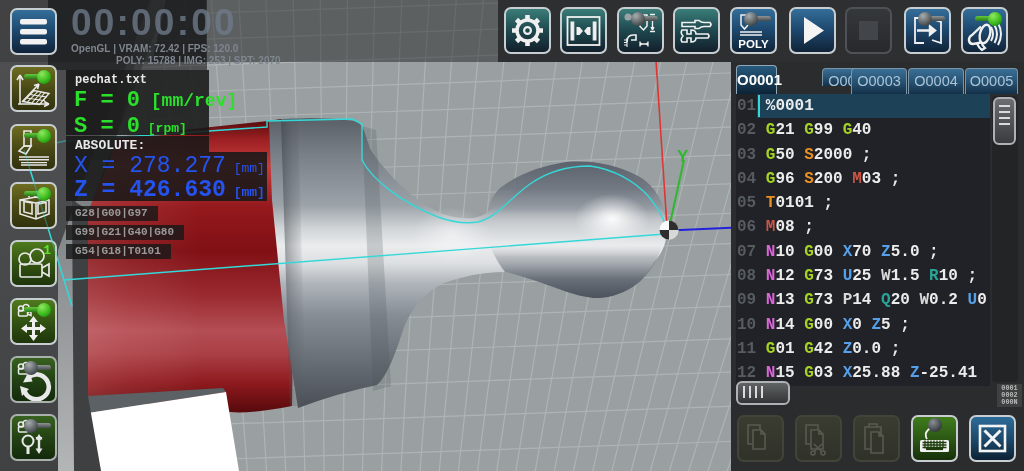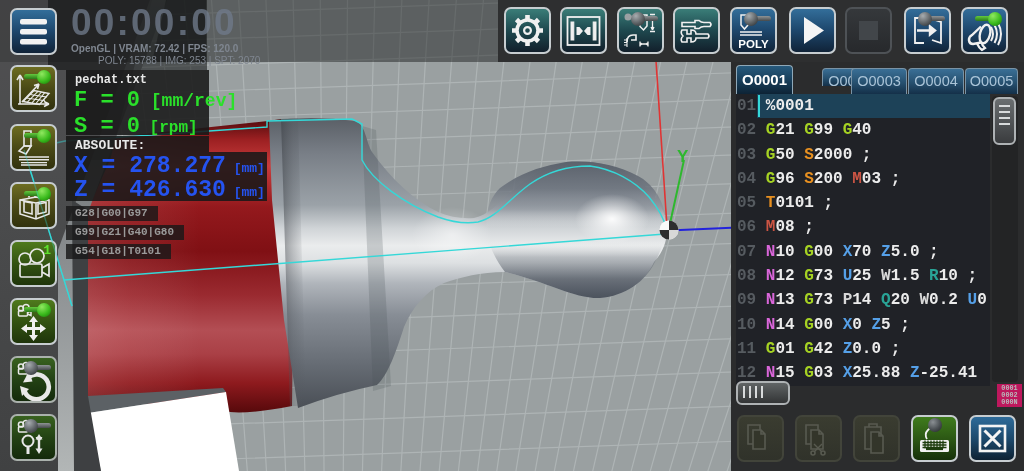--- a/index.html
+++ b/index.html
@@ -284,31 +284,31 @@
         </div>
     </div>
 
     <svg class="abs" style="left:0;top:0;z-index:8;pointer-events:none;" width="90" height="320" viewBox="0 0 90 320">
         <path d="M24,150 L72,306" stroke="#35d8d8" stroke-width="1.4" opacity="0.35" fill="none"></path>
       </svg>
 
     <div class="abs" style="left:48px;top:0;width:159px;height:70px;background:rgba(8,9,10,0.52);"></div>
     <div class="abs" style="left:71px;top:10px;width:300px;color:rgba(112,122,138,0.78);font-size:37px;font-weight:bold;letter-spacing:2.2px;line-height:26px;">00:00:00</div>
     <div class="abs" style="left:71px;top:43px;color:#7f8690;font-size:10px;font-weight:bold;">OpenGL&nbsp;|&nbsp;VRAM:&nbsp;72.42&nbsp;|&nbsp;FPS:&nbsp;120.0</div>
-    <div class="abs" style="left:62px;top:55px;color:#7f8690;font-size:10px;font-weight:normal;padding-left:36px;">POLY:&nbsp;15788&nbsp;|&nbsp;IMG:&nbsp;253&nbsp;|&nbsp;SPT:&nbsp;2070</div>
+    <div class="abs" style="left:80px;top:55px;color:#7f8690;font-size:10px;font-weight:bold;padding-left:36px;">POLY:&nbsp;15788&nbsp;|&nbsp;IMG:&nbsp;253&nbsp;|&nbsp;SPT:&nbsp;2070</div>
 
     <div class="abs" style="left:66px;top:70px;width:141px;height:65px;background:rgba(24,24,24,0.88);"></div>
     <div class="abs" style="left:207px;top:70px;width:2px;height:65px;background:rgba(24,24,24,0.88);"></div>
     <div class="abs mono" style="left:75px;top:73px;color:#e8e8e8;font-size:12px;">pechat.txt</div>
     <div class="abs mono" style="left:74px;top:88px;color:#2ae02a;font-size:22px;font-weight:bold;">F&nbsp;=&nbsp;0<span style="font-size:18px;">&nbsp;[mm/rev]</span></div>
-    <div class="abs mono" style="left:74px;top:114px;color:#2ae02a;font-size:22px;font-weight:bold;">S&nbsp;=&nbsp;0<span style="font-size:16px;">&nbsp;[rpm]</span></div>
+    <div class="abs mono" style="left:74px;top:114px;color:#2ae02a;font-size:22px;font-weight:bold;">S&nbsp;=&nbsp;0<span style="font-size:13px;">&nbsp;[rpm]</span></div>
     <div class="abs" style="left:66px;top:136px;width:143px;height:16px;background:rgba(24,24,24,0.88);"></div>
     <div class="abs mono" style="left:75px;top:138px;color:#e8e8e8;font-size:13px;font-weight:bold;">ABSOLUTE:</div>
     <div class="abs" style="left:66px;top:152px;width:201px;height:49px;background:rgba(24,24,24,0.88);"></div>
-    <div class="abs mono" style="left:74px;top:153px;color:#2553f0;font-size:23px;font-weight:bold;">X&nbsp;=&nbsp;278.277<span style="font-size:13px;">&nbsp;[mm]</span></div>
+    <div class="abs mono" style="left:74px;top:153px;color:#2553f0;font-size:23px;font-weight:normal;">X&nbsp;=&nbsp;278.277<span style="font-size:13px;">&nbsp;[mm]</span></div>
     <div class="abs mono" style="left:74px;top:177px;color:#2553f0;font-size:23px;font-weight:bold;">Z&nbsp;=&nbsp;426.630<span style="font-size:13px;">&nbsp;[mm]</span></div>
     <div class="abs mono" style="left:66px;top:206px;background:rgba(24,24,24,0.82);color:#9a9a9a;font-size:11px;font-weight:bold;padding:1px 10px 2px 9px;">G28|G00|G97</div>
     <div class="abs mono" style="left:66px;top:225px;background:rgba(24,24,24,0.82);color:#9a9a9a;font-size:11px;font-weight:bold;padding:1px 10px 2px 9px;">G99|G21|G40|G80</div>
     <div class="abs mono" style="left:66px;top:244px;background:rgba(24,24,24,0.82);color:#9a9a9a;font-size:11px;font-weight:bold;padding:1px 10px 2px 9px;">G54|G18|T0101</div>
 
     <div class="btn btn-teal" style="left:504px;top:7px;">
       <svg width="43" height="43" viewBox="0 0 43 43" fill="none" stroke="#f0f0f0" stroke-width="2">
         <circle cx="21.5" cy="21.5" r="10.5" stroke-width="3.5"></circle>
         <circle cx="21.5" cy="21.5" r="3.4" stroke-width="2.2"></circle>
         <g stroke-width="4.6">
@@ -390,21 +390,21 @@
           </g>
       </svg>
       <div class="led on" style="right:4px;top:3px;">
           <div class="stick"></div>
           <div class="ball"></div>
         </div>
     </div>
 
     <div class="abs" style="left:731px;top:62px;width:293px;height:409px;background:#2b2c2d;"></div>
 
-    <div class="abs" style="left:736px;top:65px;width:57px;height:29px;background:linear-gradient(180deg,#275a7d 0%,#173c57 55%,#0d2335 100%);border:1px solid #8fa8b8;border-bottom:none;border-radius:4px 4px 0 0;box-sizing:border-box;color:#fff;font-weight:bold;font-size:15px;text-align:center;line-height:28px;">O0001</div>
+    <div class="abs" style="left:736px;top:65px;width:41px;height:29px;background:linear-gradient(180deg,#275a7d 0%,#173c57 55%,#0d2335 100%);border:1px solid #8fa8b8;border-bottom:none;border-radius:4px 4px 0 0;box-sizing:border-box;color:#fff;font-weight:bold;font-size:15px;text-align:center;line-height:28px;">O0001</div>
     <div class="abs tab2" style="left:794px;top:68px;width:56px;height:18px;margin-left:28px;">O0002</div>
     <div class="abs tab2" style="left:851px;top:68px;width:56px;height:26px;">O0003</div>
     <div class="abs tab2" style="left:908px;top:68px;width:56px;height:26px;">O0004</div>
     <div class="abs tab2" style="left:965px;top:68px;width:53px;height:26px;">O0005</div>
 
     <div class="abs mono" style="left:736px;top:94px;width:254px;height:292px;background:#202227;font-size:16px;font-weight:bold;line-height:24.3px;white-space:pre;color:#ececec;">
       <div class="abs" style="left:21px;top:0;width:233px;height:24.3px;background:#1d4258;"></div>
       <div class="abs" style="left:21.5px;top:1px;width:2px;height:22px;background:#35d8d8;"></div>
       <div id="code" class="abs" style="left:1px;top:0;"><div><span class="ln">01 </span>%0001</div><div><span class="ln">02 </span><span class="cG">G</span>21 <span class="cG">G</span>99 <span class="cG">G</span>40</div><div><span class="ln">03 </span><span class="cG">G</span>50 <span class="cS">S</span>2000 ;</div><div><span class="ln">04 </span><span class="cG">G</span>96 <span class="cS">S</span>200 <span class="cM">M</span>03 ;</div><div><span class="ln">05 </span><span class="cS">T</span>0101 ;</div><div><span class="ln">06 </span><span class="cM">M</span>08 ;</div><div><span class="ln">07 </span><span class="cN">N</span>10 <span class="cG">G</span>00 <span class="cX">X</span>70 <span class="cX">Z</span>5.0 ;</div><div><span class="ln">08 </span><span class="cN">N</span>12 <span class="cG">G</span>73 <span class="cX">U</span>25 <span class="cW">W</span>1.5 <span class="cR">R</span>10 ;</div><div><span class="ln">09 </span><span class="cN">N</span>13 <span class="cG">G</span>73 <span class="cW">P</span>14 <span class="cR">Q</span>20 <span class="cW">W</span>0.2 <span class="cX">U</span>0</div><div><span class="ln">10 </span><span class="cN">N</span>14 <span class="cG">G</span>00 <span class="cX">X</span>0 <span class="cX">Z</span>5 ;</div><div><span class="ln">11 </span><span class="cG">G</span>01 <span class="cG">G</span>42 <span class="cX">Z</span>0.0 ;</div><div><span class="ln">12 </span><span class="cN">N</span>15 <span class="cG">G</span>03 <span class="cX">X</span>25.88 <span class="cX">Z</span>-25.41</div></div>
     </div>
@@ -417,21 +417,21 @@
       <div style="margin:4px 4px 0 4px;height:2px;background:#d8dadb;"></div>
     </div>
 
     <div class="abs" style="left:736px;top:381px;width:54px;height:24px;background:linear-gradient(180deg,#606465,#333536);border:2px solid #aeb2b4;border-radius:6px;box-sizing:border-box;">
       <div style="position:absolute;left:5px;top:3px;width:2px;height:12px;background:#d8dadb;"></div>
       <div style="position:absolute;left:11px;top:3px;width:2px;height:12px;background:#d8dadb;"></div>
       <div style="position:absolute;left:17px;top:3px;width:2px;height:12px;background:#d8dadb;"></div>
       <div style="position:absolute;left:23px;top:3px;width:2px;height:12px;background:#d8dadb;"></div>
     </div>
 
-    <div class="abs mono" style="left:997px;top:384px;width:25px;height:22px;background:#be185d;color:#b8babb;font-size:6.8px;font-weight:bold;line-height:7px;padding-top:1px;text-align:center;">0001<br>0002<br>000N</div>
+    <div class="abs mono" style="left:997px;top:384px;width:25px;height:22px;background:#404040;color:#b8babb;font-size:6.8px;font-weight:bold;line-height:7px;padding-top:1px;text-align:center;">0001<br>0002<br>000N</div>
 
     <div class="btn btn-dis" style="left:737px;top:415px;">
       <svg width="43" height="43" viewBox="0 0 43 43" fill="none" stroke="#585a50" stroke-width="1.6">
         <path d="M9 8 L21 8 L21 27 L9 27 Z"></path>
         <path d="M14 13 L22 13 L26 17 L26 32 L14 32 Z M22 13 L22 17 L26 17" fill="#33352a"></path>
       </svg>
     </div>
     <div class="btn btn-dis" style="left:795px;top:415px;">
       <svg width="43" height="43" viewBox="0 0 43 43" fill="none" stroke="#585a50" stroke-width="1.6">
         <path d="M9 8 L21 8 L21 27 L9 27 Z"></path>

